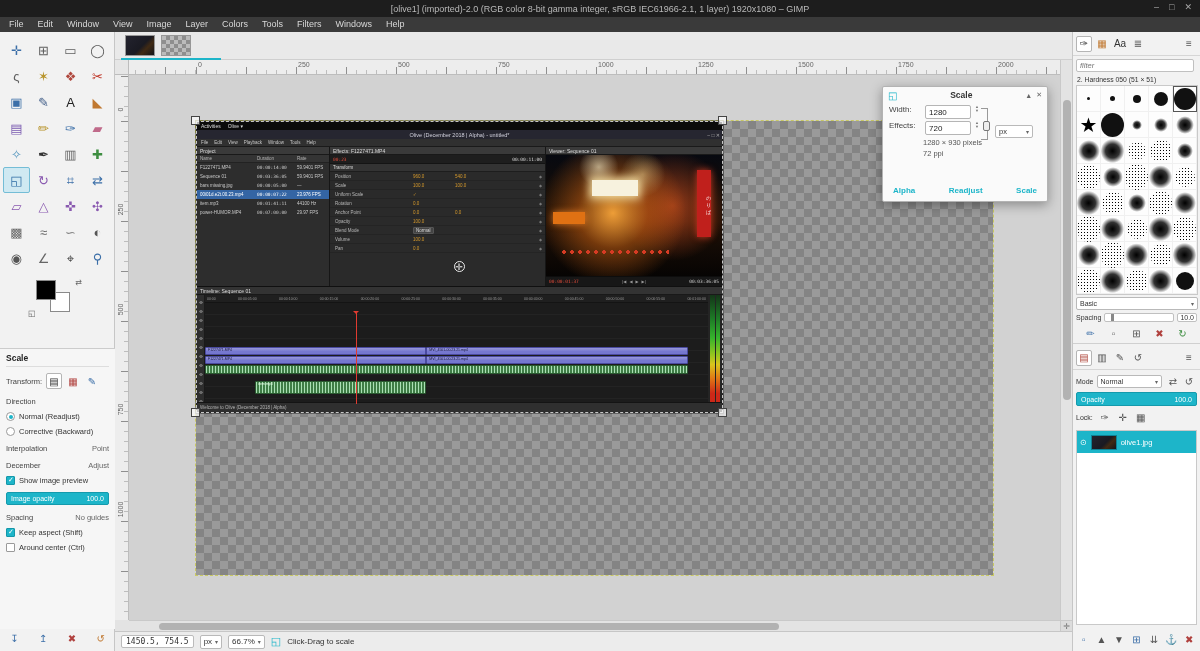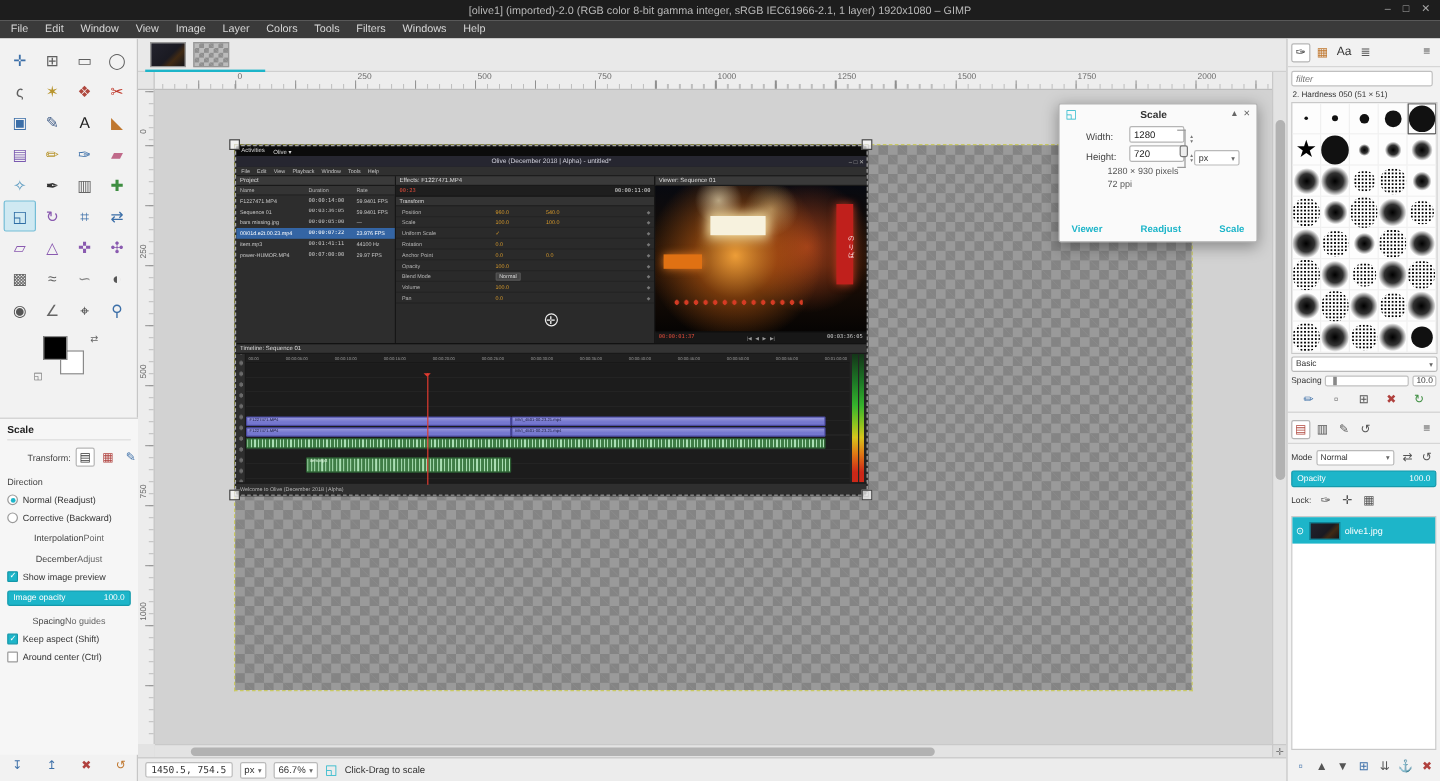--- a/index.html
+++ b/index.html
@@ -25,23 +25,23 @@
   .swatch-area{position:absolute;left:34px;top:246px;width:48px;height:40px;}
   .fg-swatch{position:absolute;left:2px;top:2px;width:20px;height:20px;background:#000;border:1px solid #8a8a8a;z-index:2;}
   .bg-swatch{position:absolute;left:16px;top:14px;width:20px;height:20px;background:#fff;border:1px solid #8a8a8a;}
   .swap-colors{position:absolute;right:0;top:0;font-size:8px;color:#666;}
   .default-colors{position:absolute;left:-6px;bottom:0;font-size:8px;color:#666;}
 
   .tool-options{position:absolute;left:0;top:316px;width:115px;height:281px;background:#f6f6f6;border-top:1px solid #cccccc;
     padding:4px 6px;font-size:7.5px;color:#333;}
   .to-title{font-weight:bold;font-size:8.5px;color:#222;border-bottom:1px solid #ddd;padding-bottom:3px;}
   .to-row{display:flex;align-items:center;gap:4px;margin-top:6px;}
-  .to-kv{display:flex;justify-content:center;margin-top:8px;color:#444;}
+  .to-kv{display:flex;justify-content:space-between;margin-top:8px;color:#444;}
   .to-kv .v{color:#666;}
-  .to-label{color:#444;margin-left:17px;}
+  .to-label{color:#444;}
   .to-section{margin-top:8px;color:#444;}
   .tbtn-row{display:flex;gap:3px;}
   .to-footer{position:absolute;left:0;bottom:5px;width:115px;display:flex;justify-content:space-around;}
 
   .cb{width:9px;height:9px;border:1px solid #9a9a9a;background:#fff;display:inline-block;position:relative;border-radius:1px;flex:none;}
   .cb.on{background:var(--accent);border-color:#1497a9;}
   .cb.on::after{content:"✓";color:#fff;font-size:7px;position:absolute;left:1px;top:-1px;}
   .radio{width:9px;height:9px;border:1px solid #9a9a9a;border-radius:50%;background:#fff;display:inline-block;position:relative;flex:none;}
   .radio.on::after{content:"";position:absolute;left:2px;top:2px;width:4px;height:4px;background:var(--accent);border-radius:50%;}
   .slider-full{height:13px;background:var(--accent);border:1px solid #149aac;color:#fff;display:flex;align-items:center;
@@ -197,21 +197,21 @@
   .eye{color:#fff;font-size:8px;}
   .layer-actions{position:absolute;left:2px;right:2px;bottom:2px;height:20px;display:flex;justify-content:space-around;align-items:center;}
 
   
   .scale-dialog{position:absolute;left:882px;top:86px;width:166px;height:116px;background:#fafafa;border:1px solid #b3b3b3;
     border-radius:2px;box-shadow:0 3px 12px rgba(0,0,0,.35);z-index:20;}
   .sd-header{height:16px;display:flex;align-items:center;gap:4px;padding:0 5px;}
   .sd-tool-icon{color:var(--accent);font-size:10px;}
   .sd-title{flex:1;text-align:center;font-weight:bold;font-size:8.5px;color:#333;}
   .sd-small-icon{color:#666;font-size:7px;}
-  .sd-row{display:flex;align-items:flex-end;gap:4px;margin:2px 0 2px 22px;font-size:8px;color:#444;}
+  .sd-row{display:flex;align-items:flex-start;gap:4px;margin:2px 0 2px 6px;font-size:8px;color:#444;}
   .sd-label{width:32px;}
   .sd-input{width:46px;height:14px;border:1px solid #b5b5b5;border-radius:2px;background:#fff;font-size:8px;padding:0 3px;
     font-family:"Liberation Sans",sans-serif;color:#222;}
   .sd-spin{display:flex;flex-direction:column;gap:1px;}
   .sd-spin span{font-size:4px;color:#777;line-height:3px;}
   .sd-chain{position:absolute;left:98px;top:21px;width:7px;height:32px;border-top:1px solid #999;border-right:1px solid #999;border-bottom:1px solid #999;}
   .sd-chain::after{content:"";position:absolute;right:-3px;top:12px;width:5px;height:8px;border:1px solid #777;border-radius:2px;background:#eee;}
   .sd-unit{position:absolute;left:112px;top:38px;width:38px;font-size:7.5px;}
   .sd-info{margin-left:40px;font-size:7.5px;color:#555;line-height:1.5;}
   .sd-buttons{position:absolute;left:0;right:0;bottom:6px;display:flex;justify-content:space-between;padding:0 10px;}
@@ -878,35 +878,35 @@
     </div>
     <div class="sd-row">
       <span class="sd-label">Width:</span>
       <input class="sd-input" value="1280" style="">
       <span class="sd-spin">
           <span>▲</span>
           <span>▼</span>
         </span>
     </div>
     <div class="sd-row">
-      <span class="sd-label">Height:</span>
+      <span class="sd-label">Effects:</span>
       <input class="sd-input" value="720" style="">
       <span class="sd-spin">
           <span>▲</span>
           <span>▼</span>
         </span>
     </div>
     <div class="sd-chain"></div>
     <div class="combo sd-unit">
         <span>px</span>
       </div>
     <div class="sd-info">
       <div>1280 × 930 pixels</div>
       <div>72 ppi</div>
     </div>
     <div class="sd-buttons">
-      <span class="sd-btn">Viewer</span>
+      <span class="sd-btn">Alpha</span>
       <span class="sd-btn">Readjust</span>
       <span class="sd-btn">Scale</span>
     </div>
   </div>
 
 </div>
 
 </body></html>

